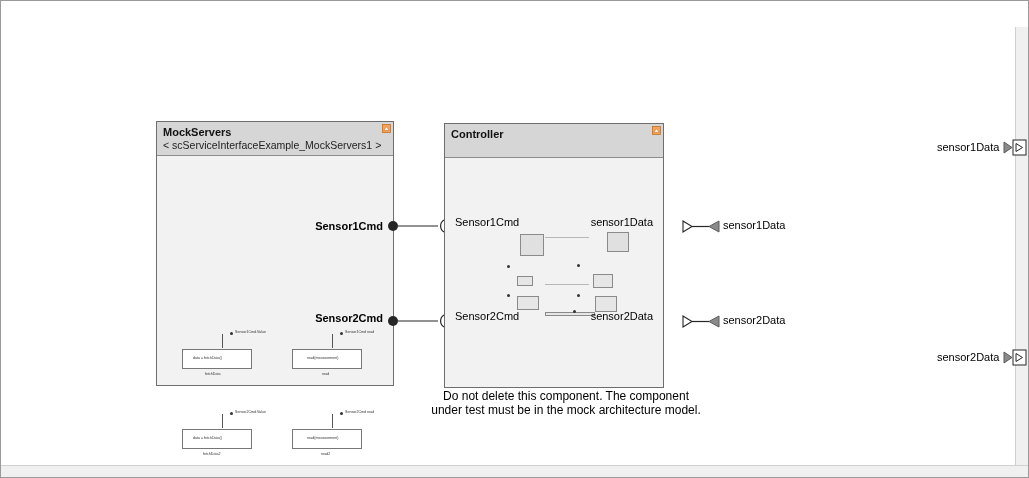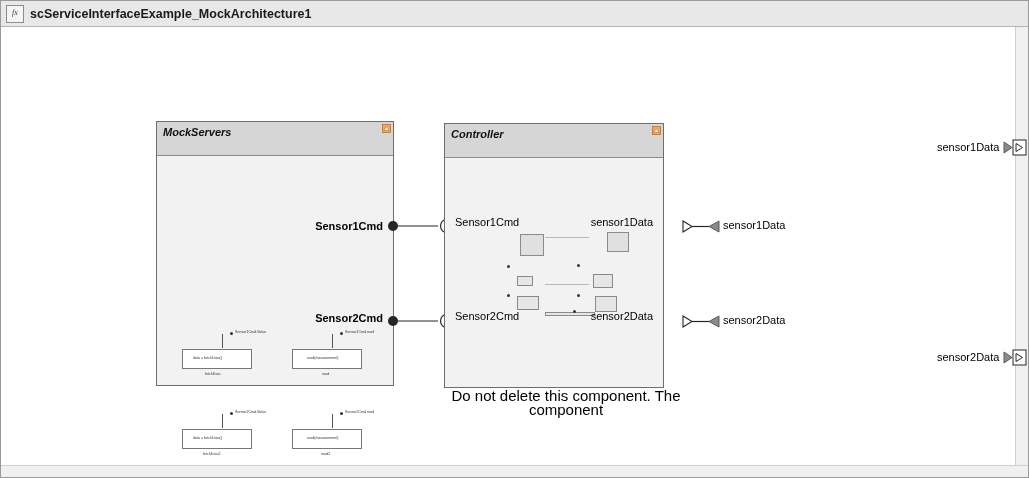--- a/index.html
+++ b/index.html
@@ -73,21 +73,20 @@
     background: #f2f2f2;
     border: 1px solid #6e6e6e;
     box-sizing: border-box;
   }
   .comp-header {
     background: #d6d6d6;
     border-bottom: 1px solid #8c8c8c;
     padding: 4px 6px 16px 6px;
     box-sizing: border-box;
     position: relative;
-    font-style: italic;
   }
   .comp-name {
     font-size: 11px;
     font-weight: bold;
     color: #111;
     line-height: 13px;
   }
   .comp-ref {
     font-size: 10.5px;
     color: #222;
@@ -108,21 +107,21 @@
   .port-label.bold { font-weight: bold; }
   .svg-layer {
     position: absolute;
     left: 0; top: 0;
     width: 1029px;
     height: 478px;
     pointer-events: none;
   }
   .note {
     position: absolute;
-    font-size: 15px;
+    font-size: 12px;
     color: #000;
     text-align: center;
     line-height: 14px;
     width: 300px;
   }
   .edge-label {
     position: absolute;
     font-size: 11px;
     color: #000;
     white-space: nowrap;
@@ -155,31 +154,28 @@
   .mini-line {
     position: absolute;
     background: #555;
   }
 </style>
 </head>
 <body>
 
 <div id="canvas">
 
-  <div class="titlebar">
-    <div class="title-icon">fx</div>
-    <div class="title-text">scServiceInterfaceExample_MockArchitecture1</div>
-  </div>
 
   <div class="right-strip"></div>
   <div class="bottom-strip"></div>
 
   <div class="component" style="left:155px; top:120px; width:238px; height:265px;">
     <div class="comp-header" style="height:34px;">
       <div class="comp-name">MockServers</div>
+      <div class="comp-ref">&lt; scServiceInterfaceExample_MockServers1 &gt;</div>
       <svg class="ref-badge" viewBox="0 0 10 10">
         <rect x="0.5" y="0.5" width="9" height="9" fill="#f7a35c" stroke="#c06a10" stroke-width="0.8"></rect>
         <path d="M2 7 L5 3 L8 7 Z" fill="#ffffff" stroke="#c06a10" stroke-width="0.6"></path>
       </svg>
     </div>
 
     <div class="mini-line" style="left:65px; top:212px; width:1px; height:14px;"></div>
     <div class="mini-dot" style="left:73px; top:210px;"></div>
     <div class="mini-label" style="left:78px; top:208px;">Sensor1Cmd.Value</div>
     <div class="mini-box" style="left:25px; top:227px; width:70px; height:20px;"></div>
@@ -237,20 +233,21 @@
 
     <div class="port-label" style="left:10px; top:92px;">Sensor1Cmd</div>
     <div class="port-label" style="left:10px; top:186px;">Sensor2Cmd</div>
 
     <div class="port-label" style="right:10px; top:92px;">sensor1Data</div>
     <div class="port-label" style="right:10px; top:186px;">sensor2Data</div>
   </div>
 
   <div class="note" style="left:415px; top:388px;">
     <div>Do not delete this component. The component</div>
+    <div>under test must be in the mock architecture model.</div>
   </div>
 
   <div class="edge-label" style="left:936px; top:140px;">sensor1Data</div>
   <div class="edge-label" style="left:936px; top:350px;">sensor2Data</div>
 
   <div class="edge-label" style="left:722px; top:218px;">sensor1Data</div>
   <div class="edge-label" style="left:722px; top:313px;">sensor2Data</div>
 
   <svg class="svg-layer">
 

